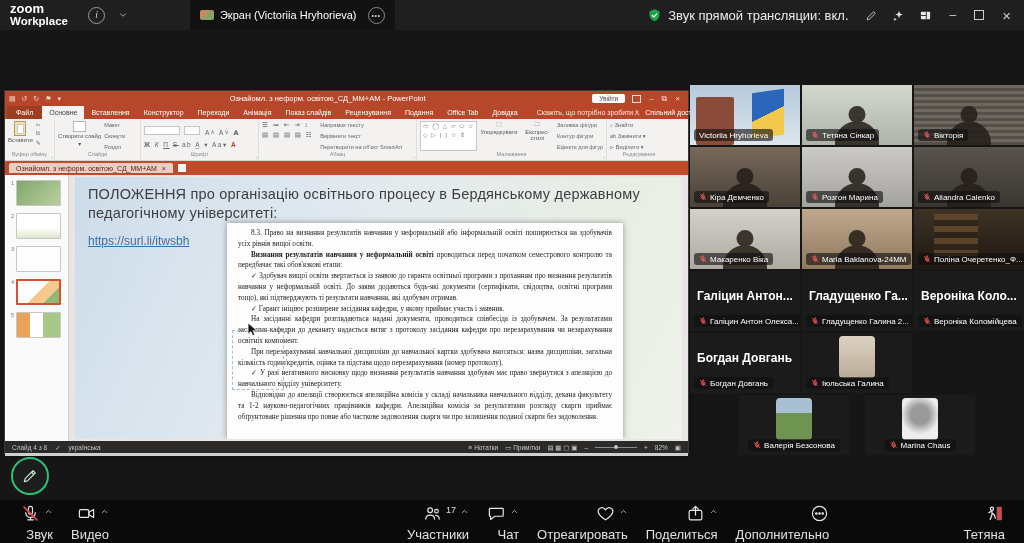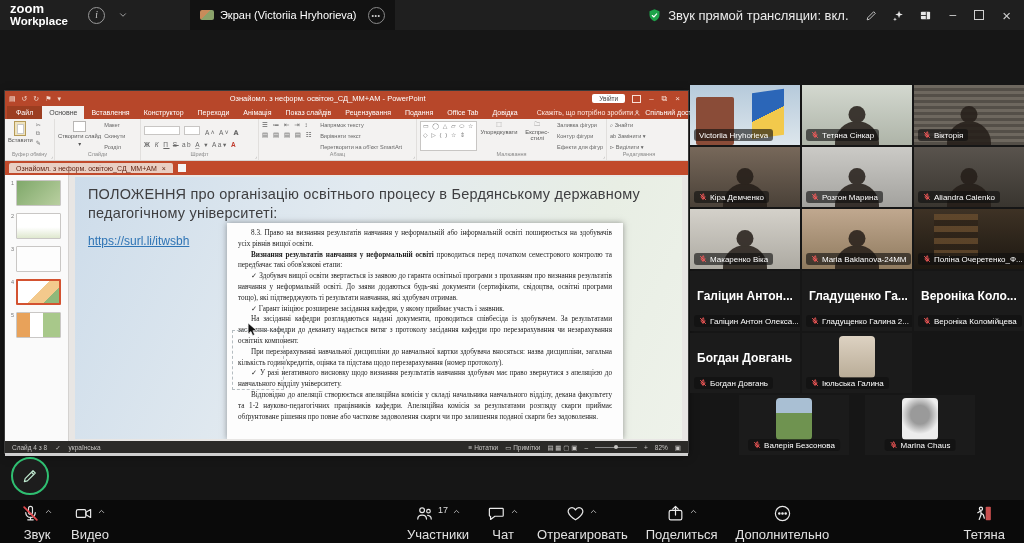--- a/index.html
+++ b/index.html
@@ -138,21 +138,21 @@
   .pname{font-size:8px;color:#fff;white-space:nowrap;overflow:hidden;text-overflow:ellipsis;max-width:90px}
   .pmic{display:flex}
   .pmic svg{width:8px;height:8px}
 
   
   .toolbar{position:absolute;bottom:0;left:0;right:0;height:43px;background:#0a0a0a;display:flex;align-items:center;z-index:30}
   .tb-group{display:flex;align-items:flex-start}
   #tb-left{margin-left:12px}
   #tb-center{position:absolute;left:398px}
   #tb-right{margin-left:auto;margin-right:10px}
-  .tb-item{display:flex;flex-direction:column;align-items:center;padding:3px 9px 0;cursor:pointer}
+  .tb-item{display:flex;flex-direction:column;align-items:flex-end;padding:3px 9px 0;cursor:pointer}
   .tb-top{display:flex;align-items:flex-start;gap:4px;height:20px}
   .tb-ic{display:flex}
   .tb-ic svg{width:19px;height:19px}
   .tb-count{font-size:9px;color:#ddd;margin-top:1px}
   .tb-chev2{display:flex}
   .tb-chev2 svg{width:9px;height:9px;margin-top:3px}
   .tb-label{font-size:13px;color:#e2e2e2;margin-top:3px;white-space:nowrap}
 </style>
 </head>
 <body>

